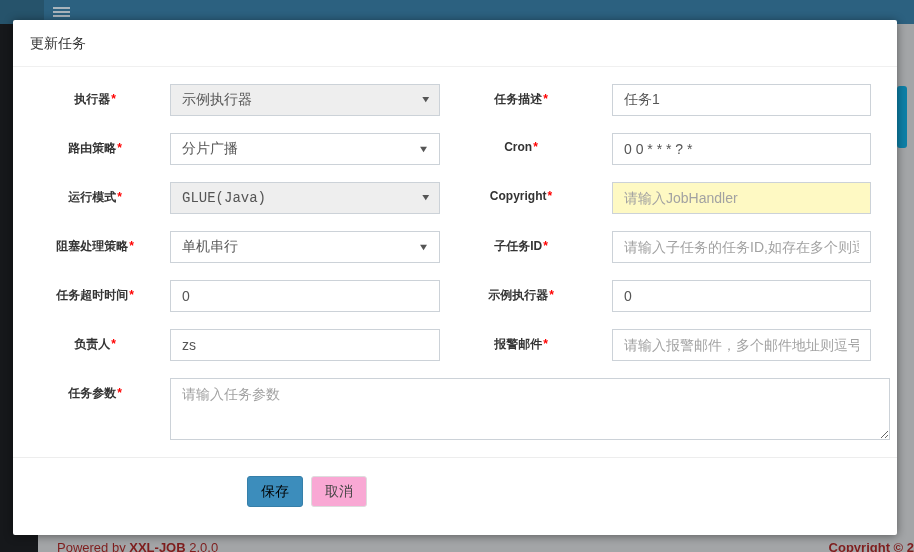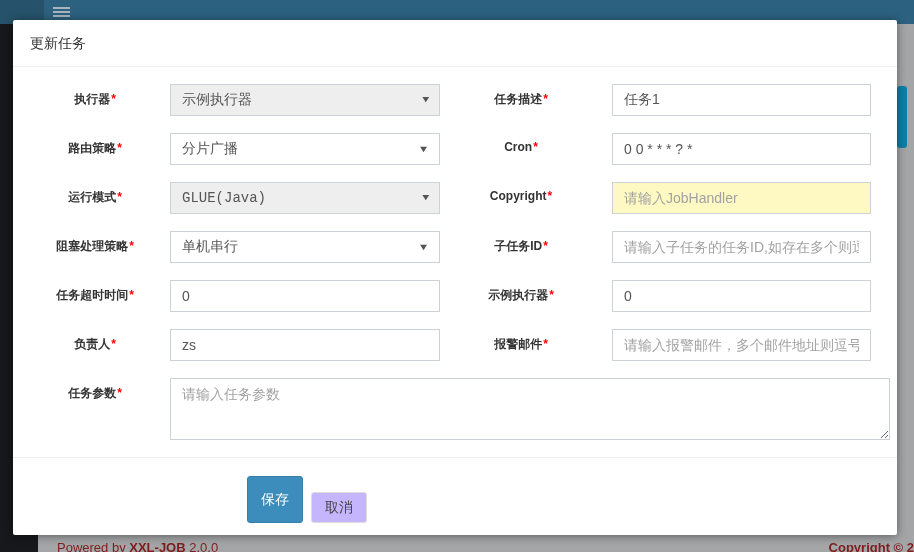--- a/index.html
+++ b/index.html
@@ -54,22 +54,22 @@
   .fselect { display:flex; align-items:center; justify-content:space-between; cursor:pointer; }
   .fselect.disabled { background:#eee; cursor:default;font-family:Liberation Mono, monospace; }
   .fselect .sel-text { overflow:hidden; white-space:nowrap; }
   .caret { font-size:9px; color:#555; flex:0 0 auto; margin-left:6px; transform:scaleX(1.3); }
   .tarea { width:720px; height:62px; padding:6px 11px; resize:both; line-height:18px; }
 
   .modal-divider { border-top:1px solid #ededed; margin-top:6px; }
   .btn-row { display:flex; gap:8px; padding:18px 0 0 234px; }
   .btn { font-family:"Liberation Sans", sans-serif; font-size:14px; line-height:19px;
          padding:5px 13px; border-radius:3px; cursor:pointer; }
-  .btn-save { background:#3c8dbc; border:1px solid #367fa9; color:#ffffff; }
-  .btn-cancel { background:#c4b5fd; border:1px solid #ddd; color:#444;margin-top:16px; }
+  .btn-save { background:#3c8dbc; border:1px solid #367fa9; color:#000000; }
+  .btn-cancel { background:#f9a8d4; border:1px solid #ddd; color:#444; }
 </style>
 </head>
 <body>
 
 <div class="bd-navbar">
   <div class="bd-logo"></div>
   <span class="hamburger"></span>
 </div>
 <div class="bd-sidebar"></div>
 <div class="bd-btn-frag"></div>

